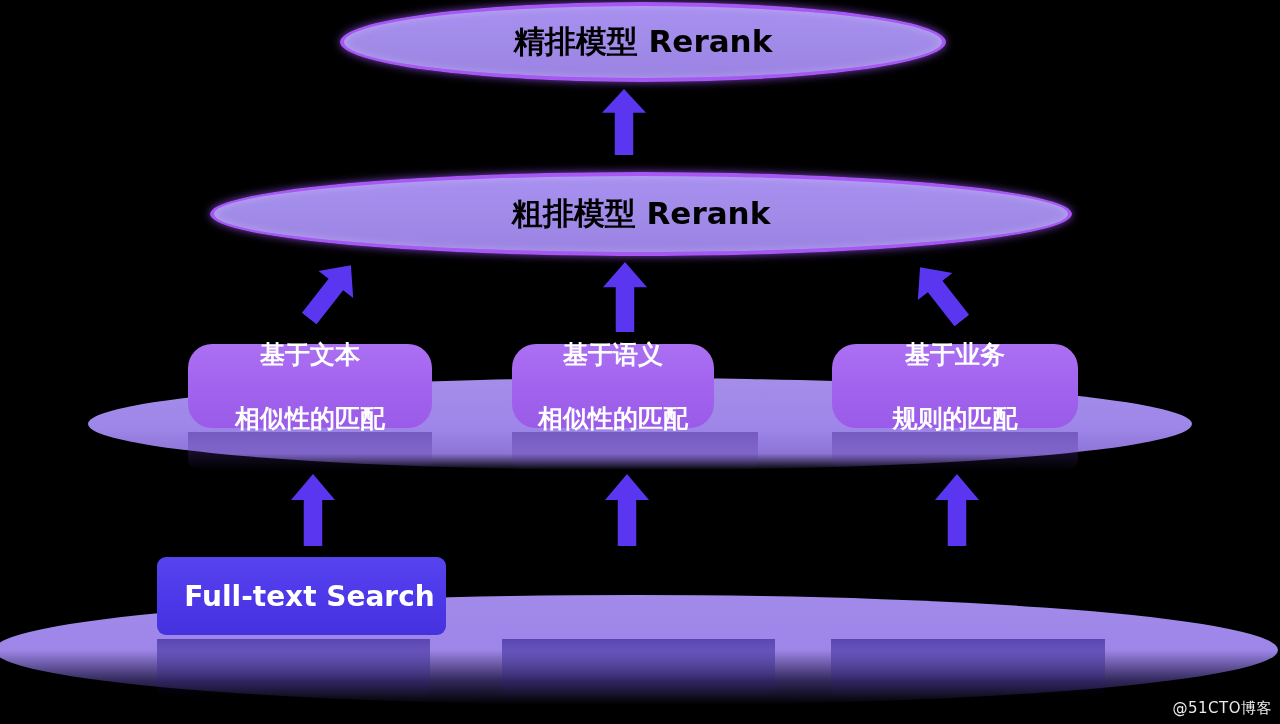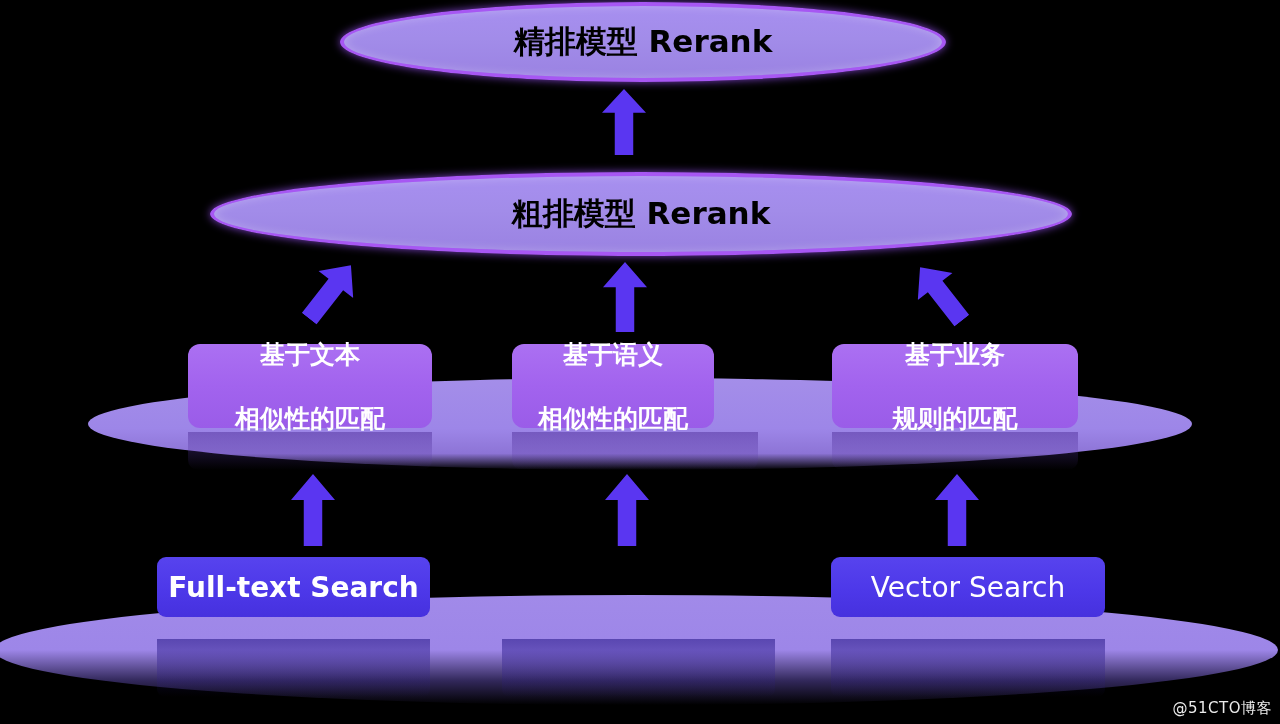--- a/index.html
+++ b/index.html
@@ -24,38 +24,38 @@
   #mid-platform{
     left:88px;top:378px;width:1104px;height:92px;
     background:linear-gradient(to bottom,#a48ee9 0%,#9d86e8 55%,#8d74d6 82%,rgba(90,70,170,0) 100%);
   }
   #bottom-platform{
     left:-6px;top:595px;width:1284px;height:110px;
     background:linear-gradient(to bottom,#a18ae9 0%,#9d86e8 50%,rgba(110,88,200,.45) 78%,rgba(0,0,0,0) 100%);
   }
   
   .match-box{
-    position:absolute;top:344px;height:84px;border-radius:12px;
+    position:absolute;top:344px;height:84px;border-radius:24px;
     background:linear-gradient(to bottom,#ab70f2 0%,#a263ee 50%,#9a5ce8 100%);
     display:flex;flex-direction:column;align-items:center;justify-content:center;
     color:#fff;font-family:"DejaVu Serif",serif;font-weight:bold;
     font-size:25px;line-height:1.4;text-align:center;gap:29px;
   }
   #match-box-1{left:188px;width:244px;}
   #match-box-2{left:512px;width:202px;}
   #match-box-3{left:832px;width:246px;align-items:center;}
   .match-reflection{
     position:absolute;top:432px;height:38px;border-radius:0 0 10px 10px;
     background:linear-gradient(to bottom,rgba(86,54,160,.55),rgba(60,36,120,0));
   }
   .search-box{
-    position:absolute;top:557px;height:60px;border-radius:9px;
+    position:absolute;top:557px;height:78px;border-radius:9px;
     background:linear-gradient(to bottom,#5743ee 0%,#4d38e9 55%,#4631de 100%);
     display:flex;align-items:center;justify-content:center;
-    color:#fff;font-size:28px;
+    color:#fff;font-size:28px;padding-left:16px;
   }
   #search-box-1{left:157px;width:273px;font-weight:bold;}
   #search-box-2{left:502px;width:273px;font-weight:bold;}
   #search-box-3{left:831px;width:274px;font-weight:normal;}
   .search-reflection{
     position:absolute;top:639px;height:58px;border-radius:0 0 8px 8px;
     background:linear-gradient(to bottom,rgba(44,28,140,.6),rgba(20,10,70,0));
   }
   
   .arrow{
@@ -119,19 +119,16 @@
 
   <div class="platform" id="bottom-platform"></div>
 
   <div class="search-reflection" style="left:157px;width:273px;"></div>
   <div class="search-reflection" style="left:502px;width:273px;"></div>
   <div class="search-reflection" style="left:831px;width:274px;"></div>
 
   <div class="search-box" id="search-box-1">
     <span>Full-text Search</span>
   </div>
-  <div class="search-box" id="search-box-3">
-    <span>Vector Search</span>
-  </div>
 
   <div id="watermark">@51CTO博客</div>
 
 </div>
 
 </body></html>

